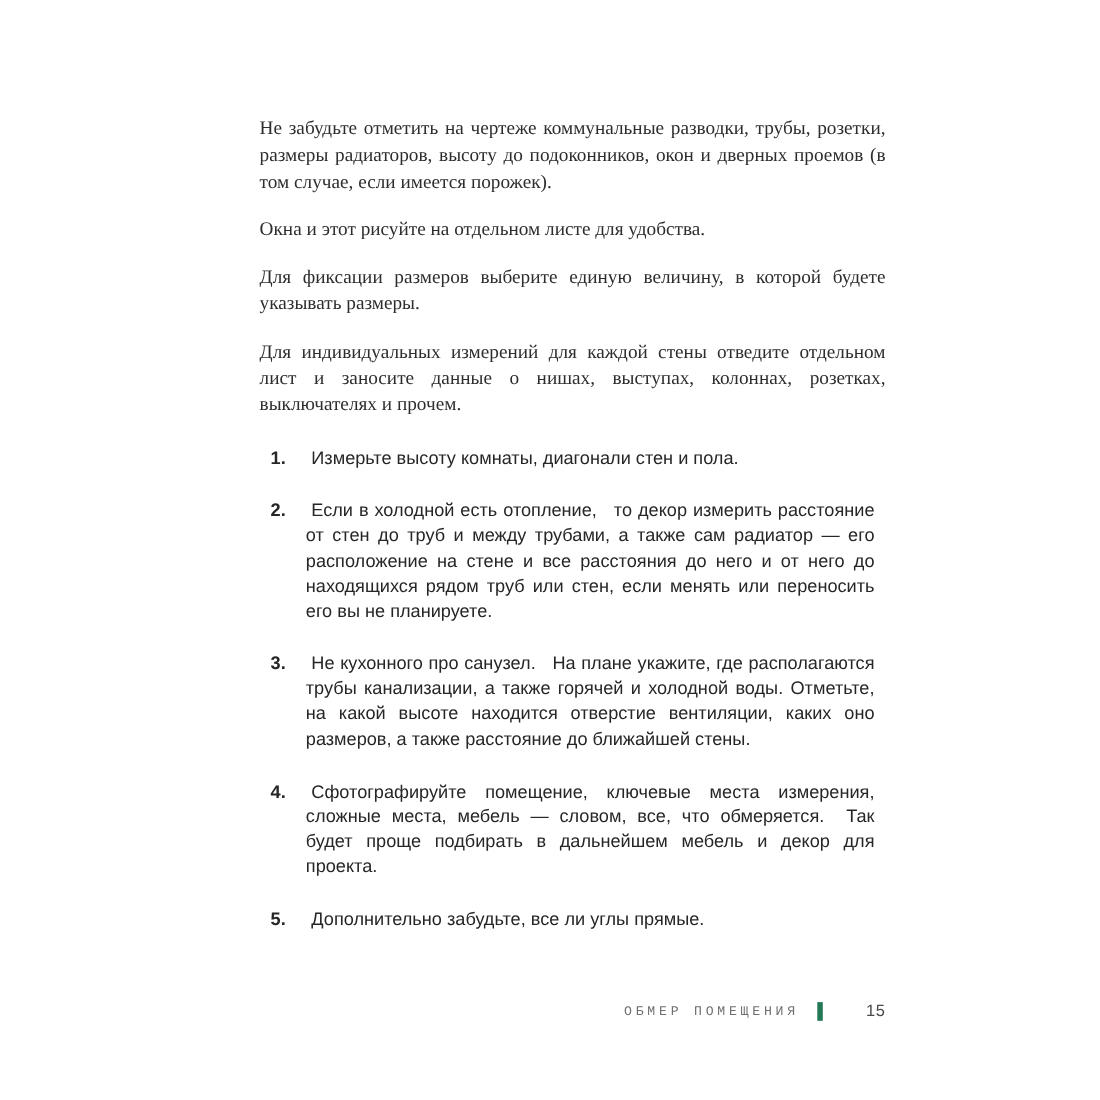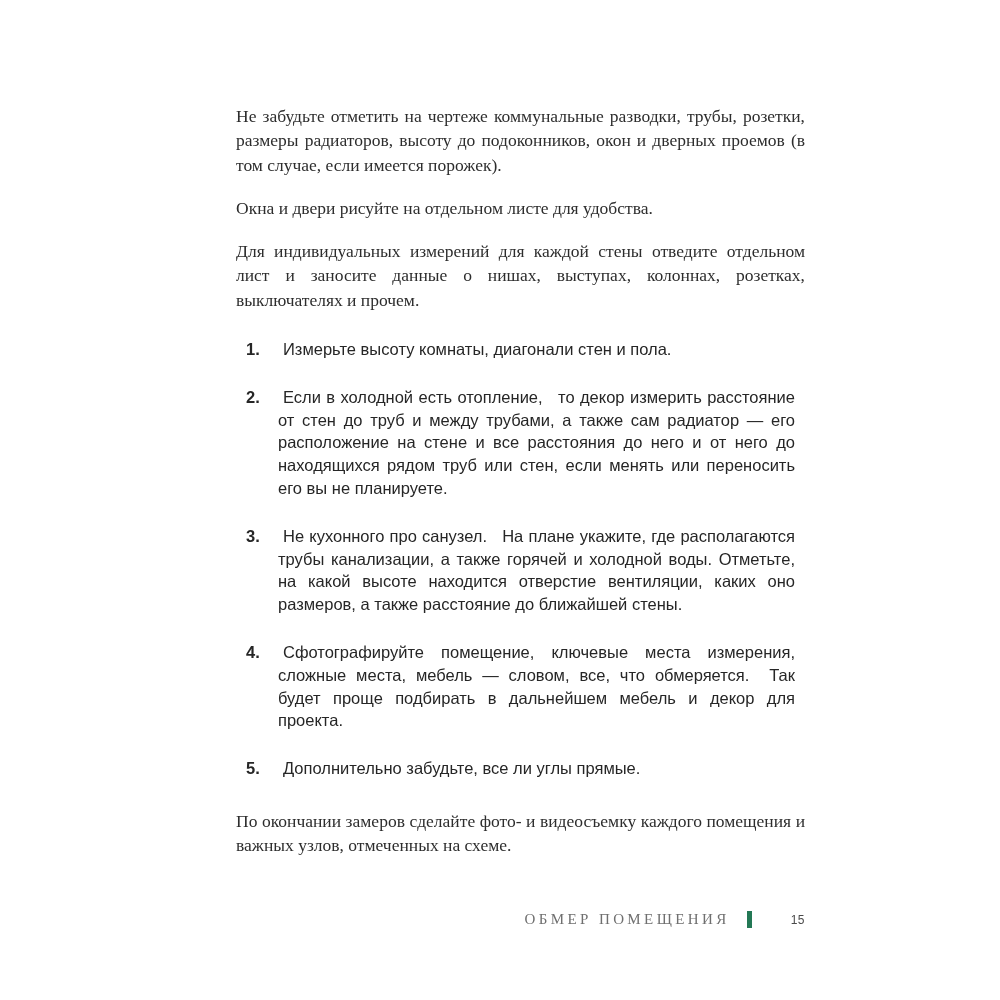--- a/index.html
+++ b/index.html
@@ -75,55 +75,56 @@
     position: absolute;
     left: 211px;
     top: 886px;
     width: 579px;
     display: flex;
     justify-content: flex-end;
     align-items: center;
   }
 
   .running-head {
-    font-family: Liberation Serif, serif;
-    font-size: 15px;
+    font-family: Liberation Mono, monospace;
+    font-size: 12px;
     letter-spacing: 3.4px;
     color: #6f6f6f;
     text-transform: uppercase;
   }
 
   .accent-bar {
     display: inline-block;
     width: 5px;
     height: 17px;
     margin-left: 12px;
     background: #237855; 
   }
 
   .page-number {
     font-family: "Liberation Sans", "DejaVu Sans", sans-serif;
-    font-size: 12px;
+    font-size: 15px;
     letter-spacing: 0.5px;
     color: #4a4a4a;
     margin-left: 34px;
   }
 </style>
 </head>
 <body>
 
 <div class="page">
 
   <div class="content">
 
     <p class="para">Не забудьте отметить на чертеже коммунальные разводки, трубы, розетки, размеры радиаторов, высоту до подоконников, окон и дверных проемов (в том случае, если имеется порожек).</p>
 
 
-    <p class="para">Окна и двери рисуйте на отдельном листе для удобства.</p>
+    <p class="para">Окна и этот рисуйте на отдельном листе для удобства.</p>
 
+    <p class="para">Для фиксации размеров выберите единую величину, в которой будете указывать размеры.</p>
 
     <p class="para">Для индивидуальных измерений для каждой стены отведите отдельном лист и заносите данные о нишах, выступах, колоннах, розетках, выключателях и прочем.</p>
 
     <div class="measure-list">
 
       <div class="list-item">
         <span class="list-num">1.</span>
         <div class="list-text">
           <b>Измерьте высоту комнаты, диагонали стен и пола.</b>
           <span></span>
@@ -157,21 +158,20 @@
       <div class="list-item">
         <span class="list-num">5.</span>
         <div class="list-text">
           <b>Дополнительно забудьте, все ли углы прямые.</b>
           <span></span>
         </div>
       </div>
 
     </div>
 
-    <p class="para closing">По окончании замеров сделайте фото- и видеосъемку каждого помещения и важных узлов, отмеченных на схеме.</p>
 
   </div>
 
   <div class="footer">
     <span class="running-head">ОБМЕР ПОМЕЩЕНИЯ</span>
     <span class="accent-bar" style="background: rgb(35, 120, 85);"></span>
     <span class="page-number">15</span>
   </div>
 
 </div>

